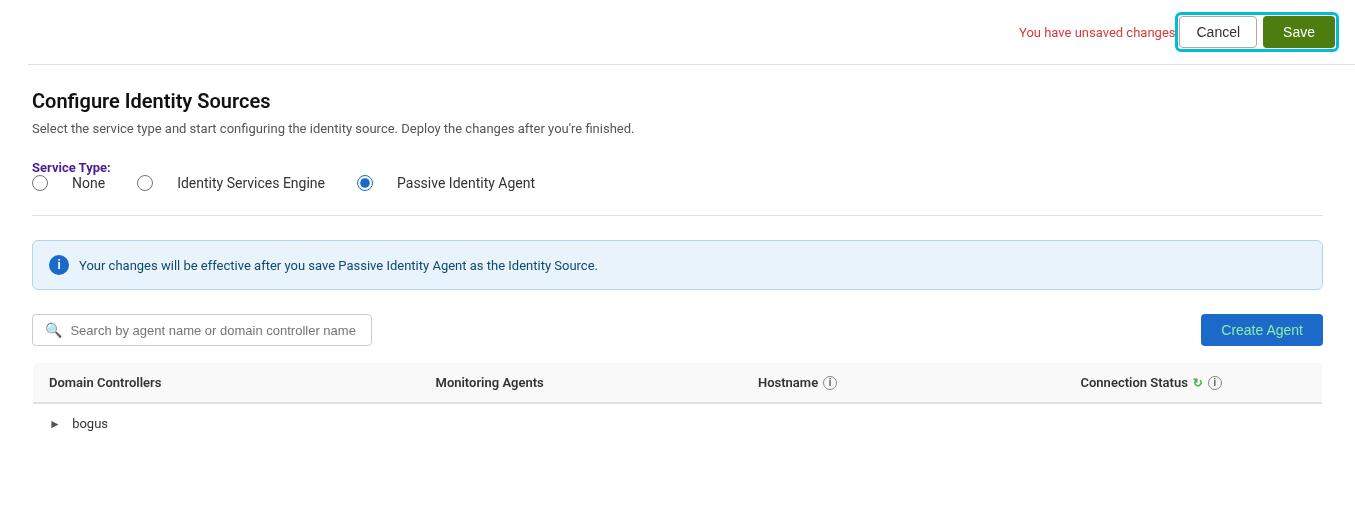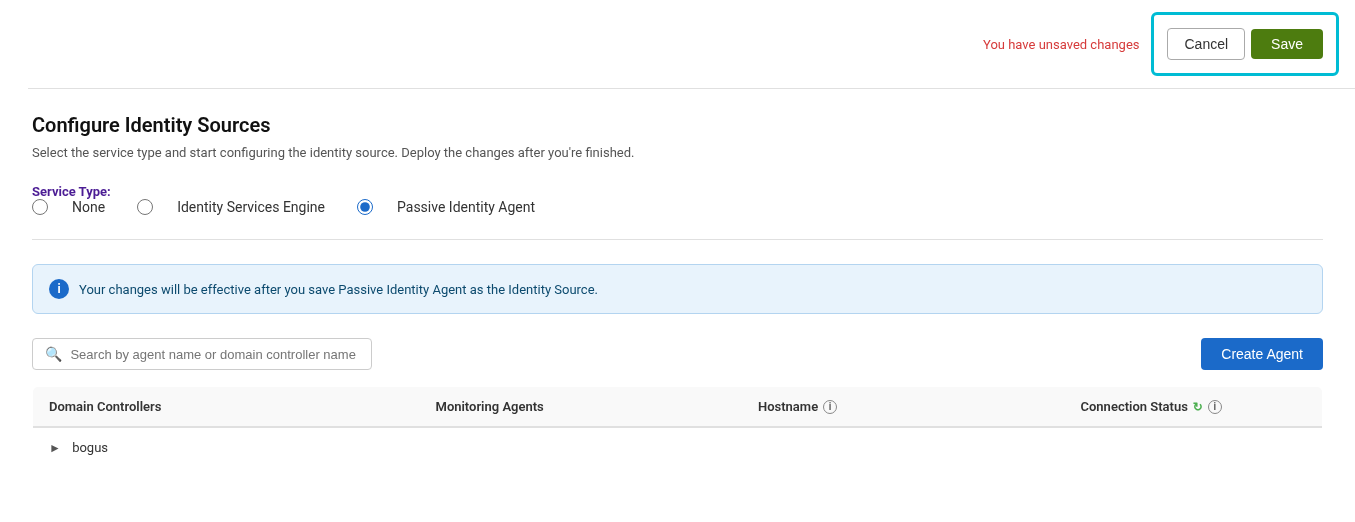--- a/index.html
+++ b/index.html
@@ -4,21 +4,20 @@
   <style>
     * { box-sizing: border-box; margin: 0; padding: 0; }
     body { font-family: -apple-system, BlinkMacSystemFont, 'Segoe UI', Roboto, sans-serif; background: #fff; color: #333; font-size: 14px; }
 
     .top-bar {
       display: flex;
       align-items: center;
       justify-content: flex-end;
       padding: 12px 16px;
       border-bottom: 1px solid #e0e0e0;
-      gap: 12px;
       margin-left: 28px;
     }
     .unsaved-text {
       color: #d63b3b;
       font-size: 13px;
     }
     .btn-cancel {
       padding: 7px 16px;
       border: 1px solid #aaa;
       background: #fff;
@@ -33,24 +32,23 @@
       color: #fff;
       border: none;
       border-radius: 4px;
       cursor: pointer;
       font-size: 14px;
       font-weight: 500;
     }
     .save-highlight {
       border: 3px solid #00bcd4;
       border-radius: 6px;
-      padding: 13px;
+      padding: 1px;
       display: flex;
       gap: 6px;
-      align-items: center;
     }
 
     .content {
       padding: 24px 32px;
     }
 
     .page-title {
       font-size: 20px;
       font-weight: 600;
       margin-bottom: 8px;
@@ -150,21 +148,21 @@
       border: none;
       outline: none;
       font-size: 13px;
       color: #555;
       width: 100%;
       background: transparent;
     }
     .btn-create {
       padding: 8px 20px;
       background: #1b6ac9;
-      color: #ffffff;
+      color: #86efac;
       border: none;
       border-radius: 4px;
       cursor: pointer;
       font-size: 14px;
       font-weight: 500;
     }
 
     .data-table {
       width: 100%;
       border-collapse: collapse;

